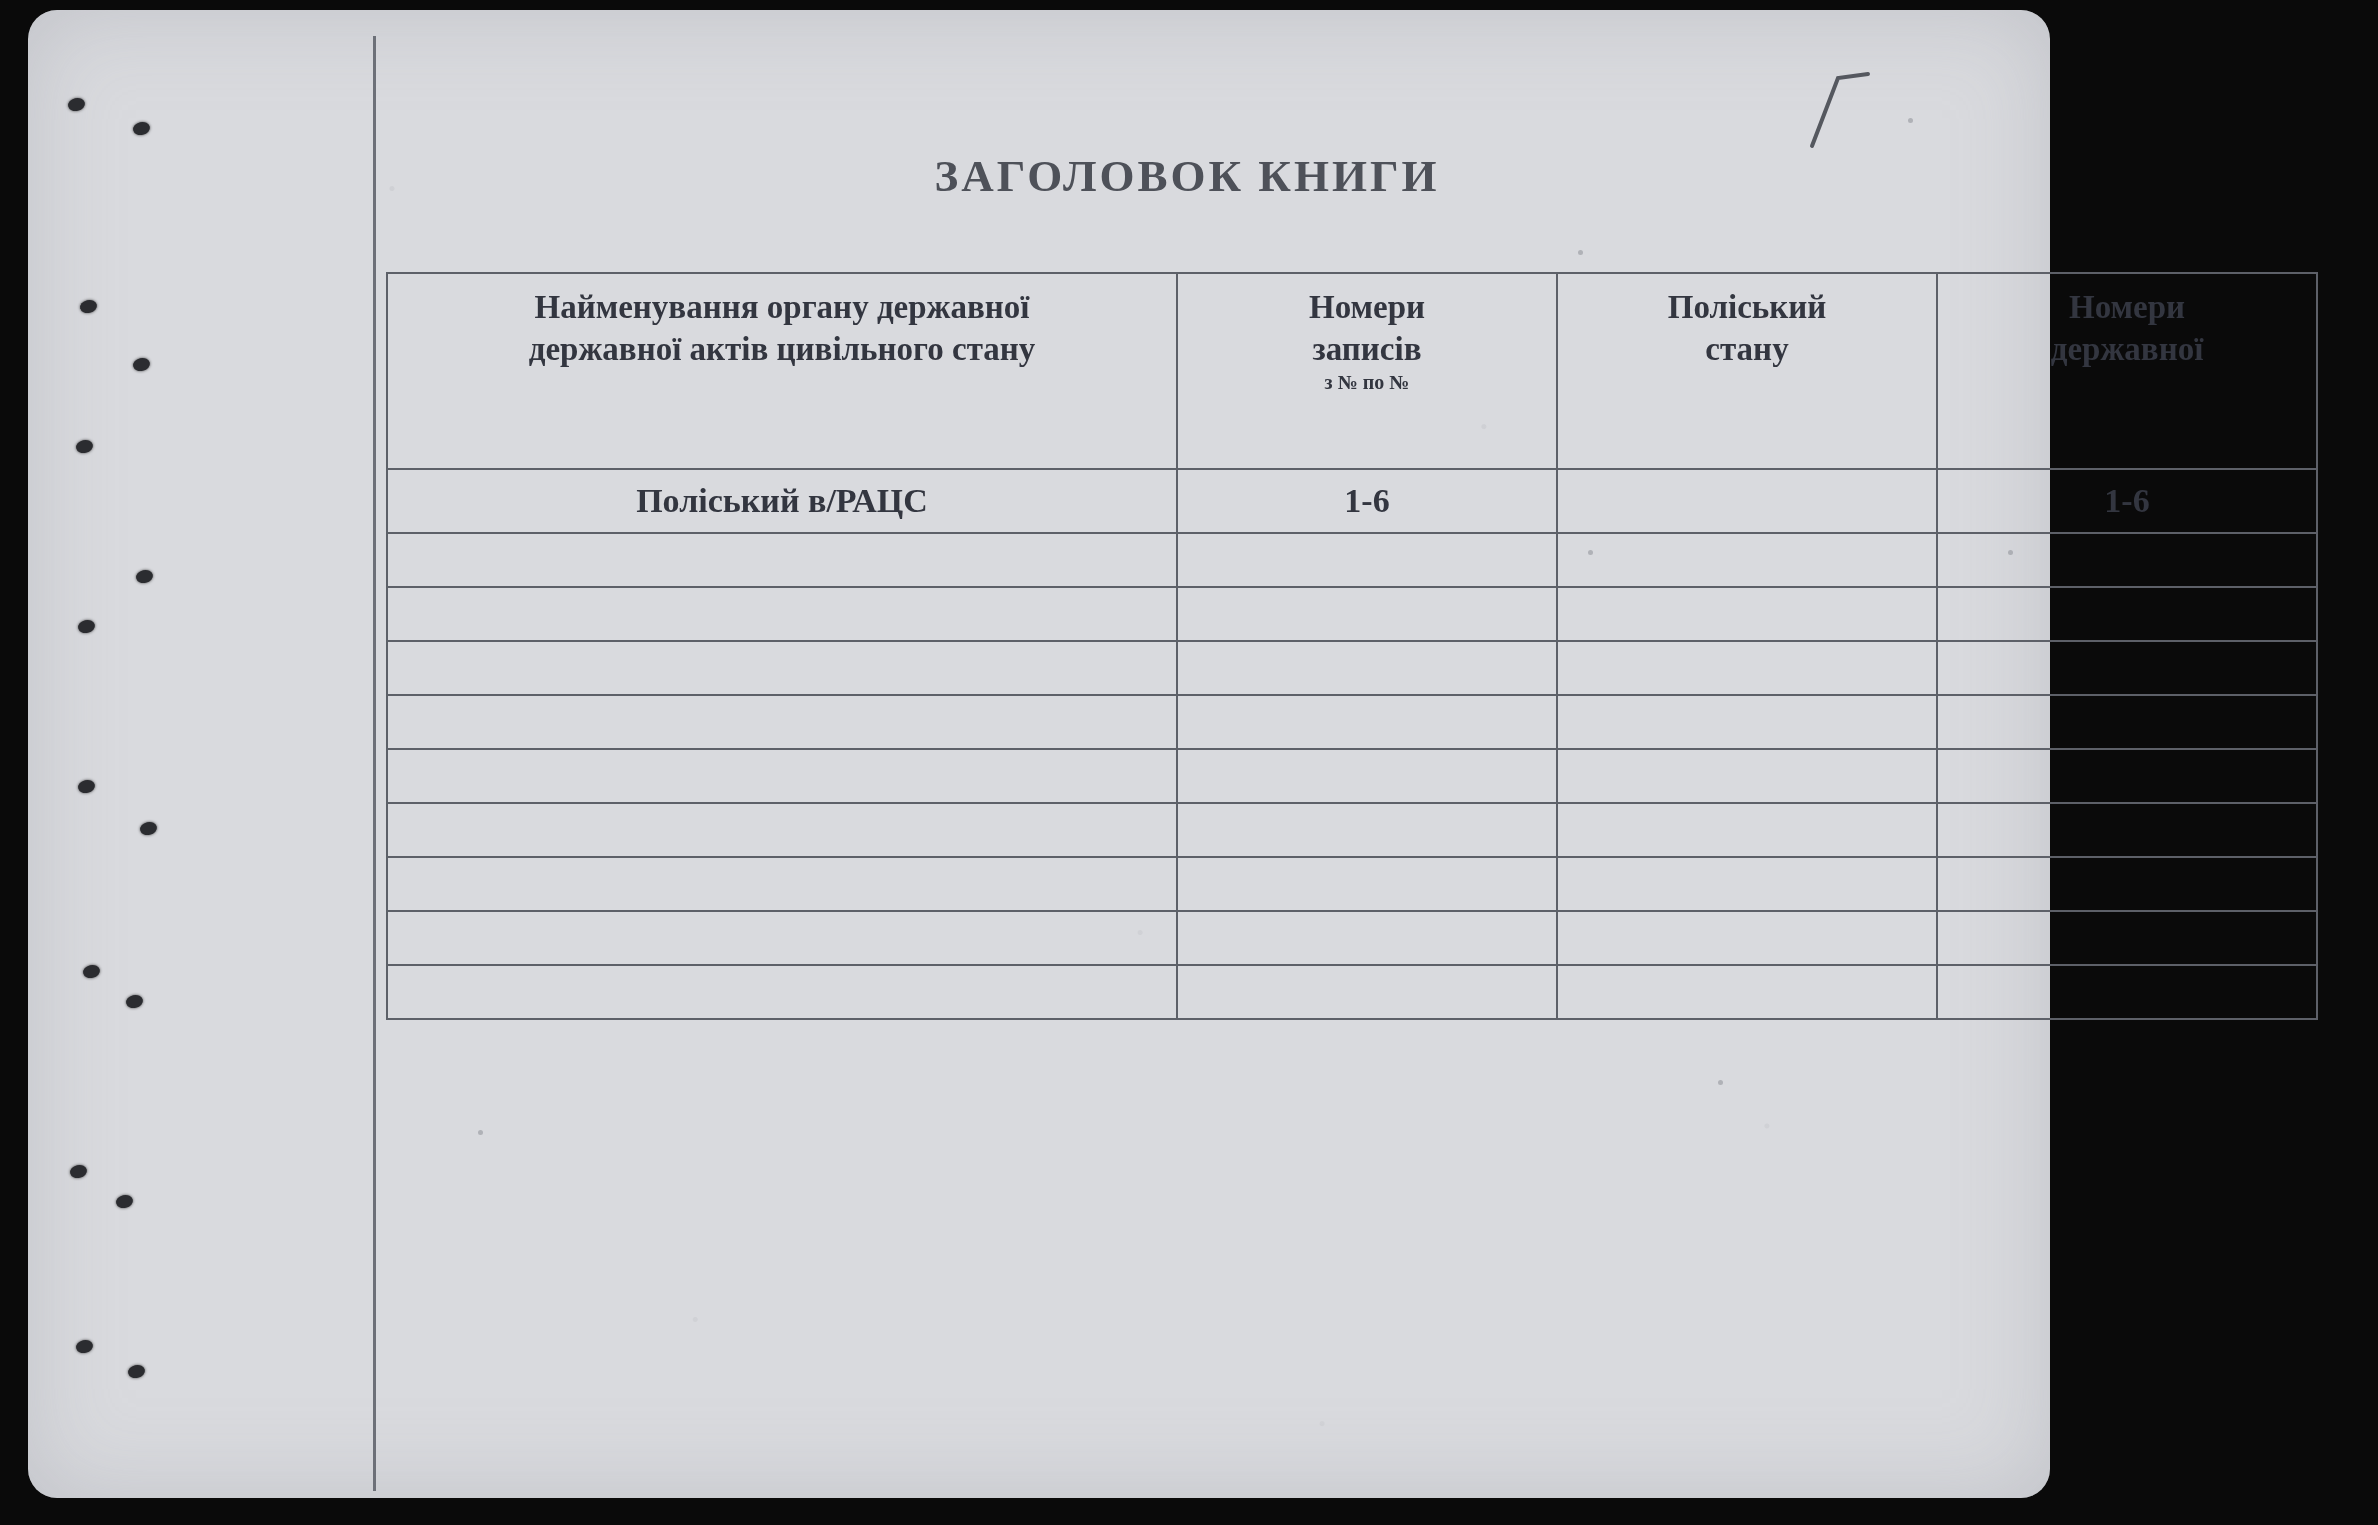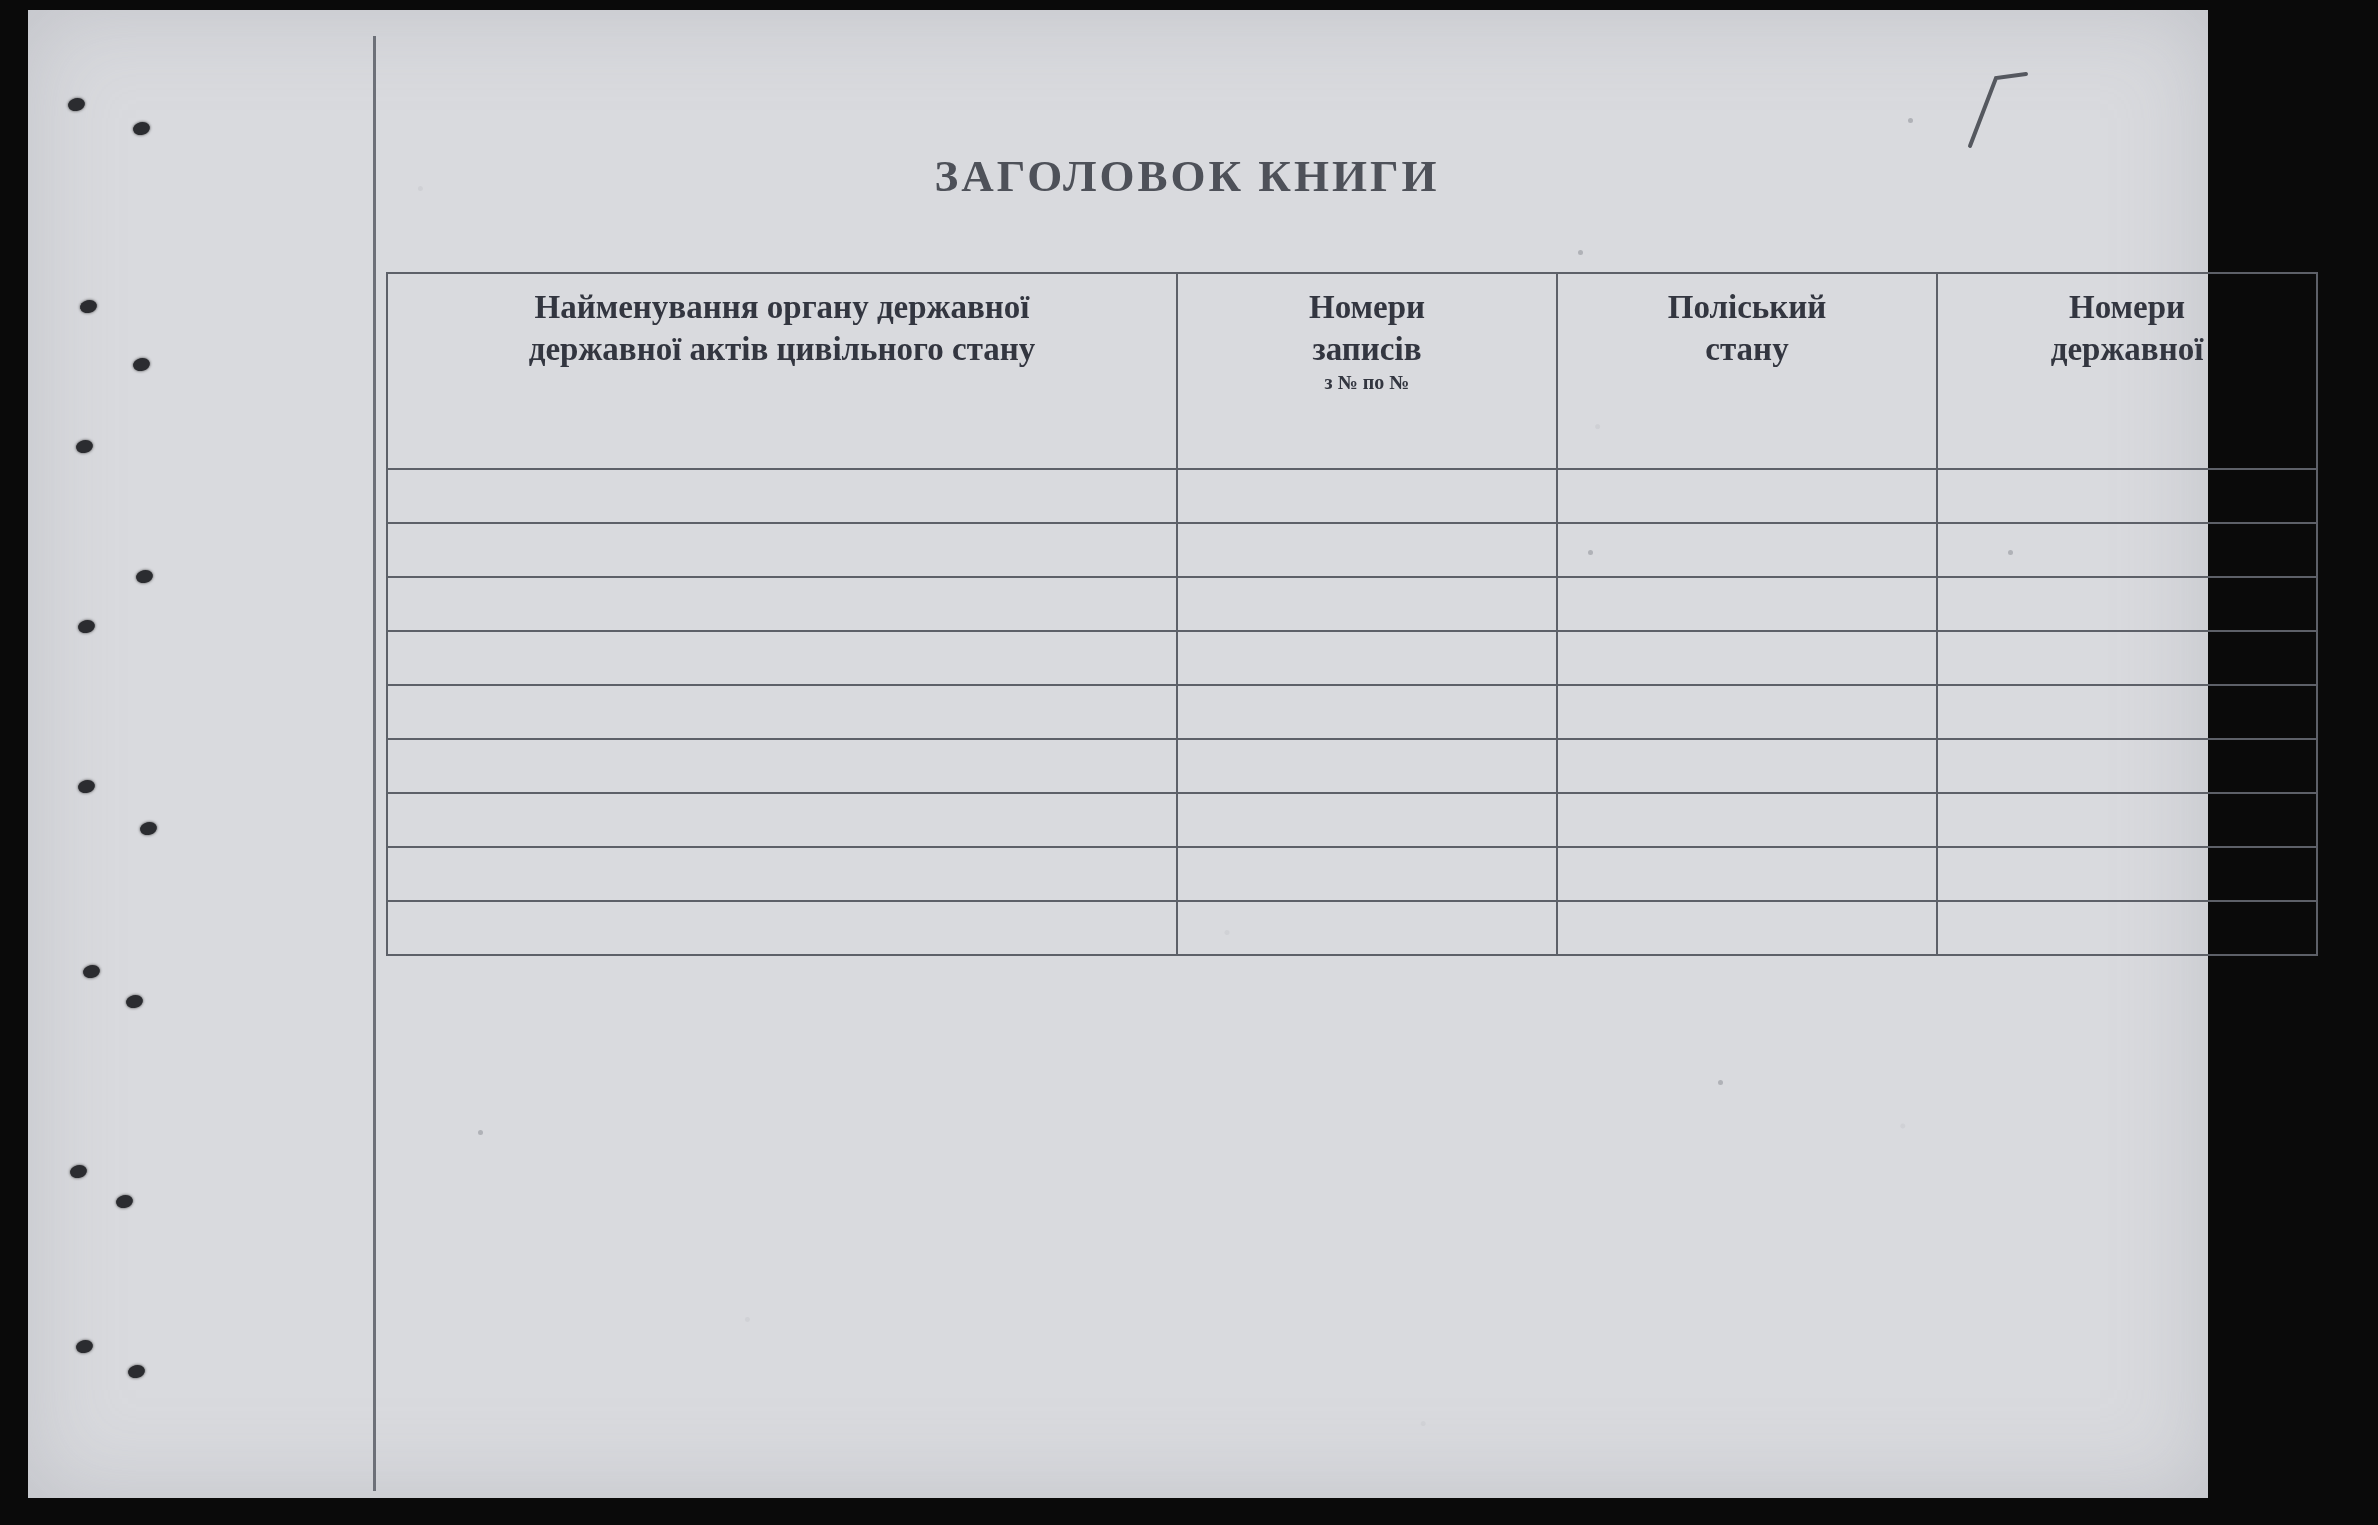--- a/index.html
+++ b/index.html
@@ -21,24 +21,25 @@
     width: 2378px;
     height: 1525px;
     background: #0a0a0a;
   }
 
   
   .sheet {
     position: absolute;
     left: 28px;
     top: 10px;
-    width: 2180px;
+    width: 2022px;
     height: 1488px;
     background: #d9dade;
     box-shadow: inset 0 0 90px rgba(150,152,160,0.35);
+    border-radius: 29px;
   }
 
   
   .paper-noise {
     position: absolute;
     inset: 0;
     pointer-events: none;
     background:
       radial-gradient(circle at 18% 12%, rgba(120,122,130,0.10) 0 2px, transparent 3px),
       radial-gradient(circle at 72% 28%, rgba(120,122,130,0.10) 0 2px, transparent 3px),
@@ -200,20 +201,26 @@
             <span>стану</span>
           </th>
           <th>
             <span>Номери</span><br>
             <span>державної</span>
           </th>
         </tr>
       </thead>
       <tbody>
         <tr>
+          <td class="data-cell">Поліський в/РАЦС</td>
+          <td class="data-cell">1-6</td>
+          <td class="data-cell"></td>
+          <td class="data-cell">1-6</td>
+        </tr>
+        <tr>
           <td class="empty-cell"></td>
           <td class="empty-cell"></td>
           <td class="empty-cell"></td>
           <td class="empty-cell"></td>
         </tr>
         <tr>
           <td class="empty-cell"></td>
           <td class="empty-cell"></td>
           <td class="empty-cell"></td>
           <td class="empty-cell"></td>

